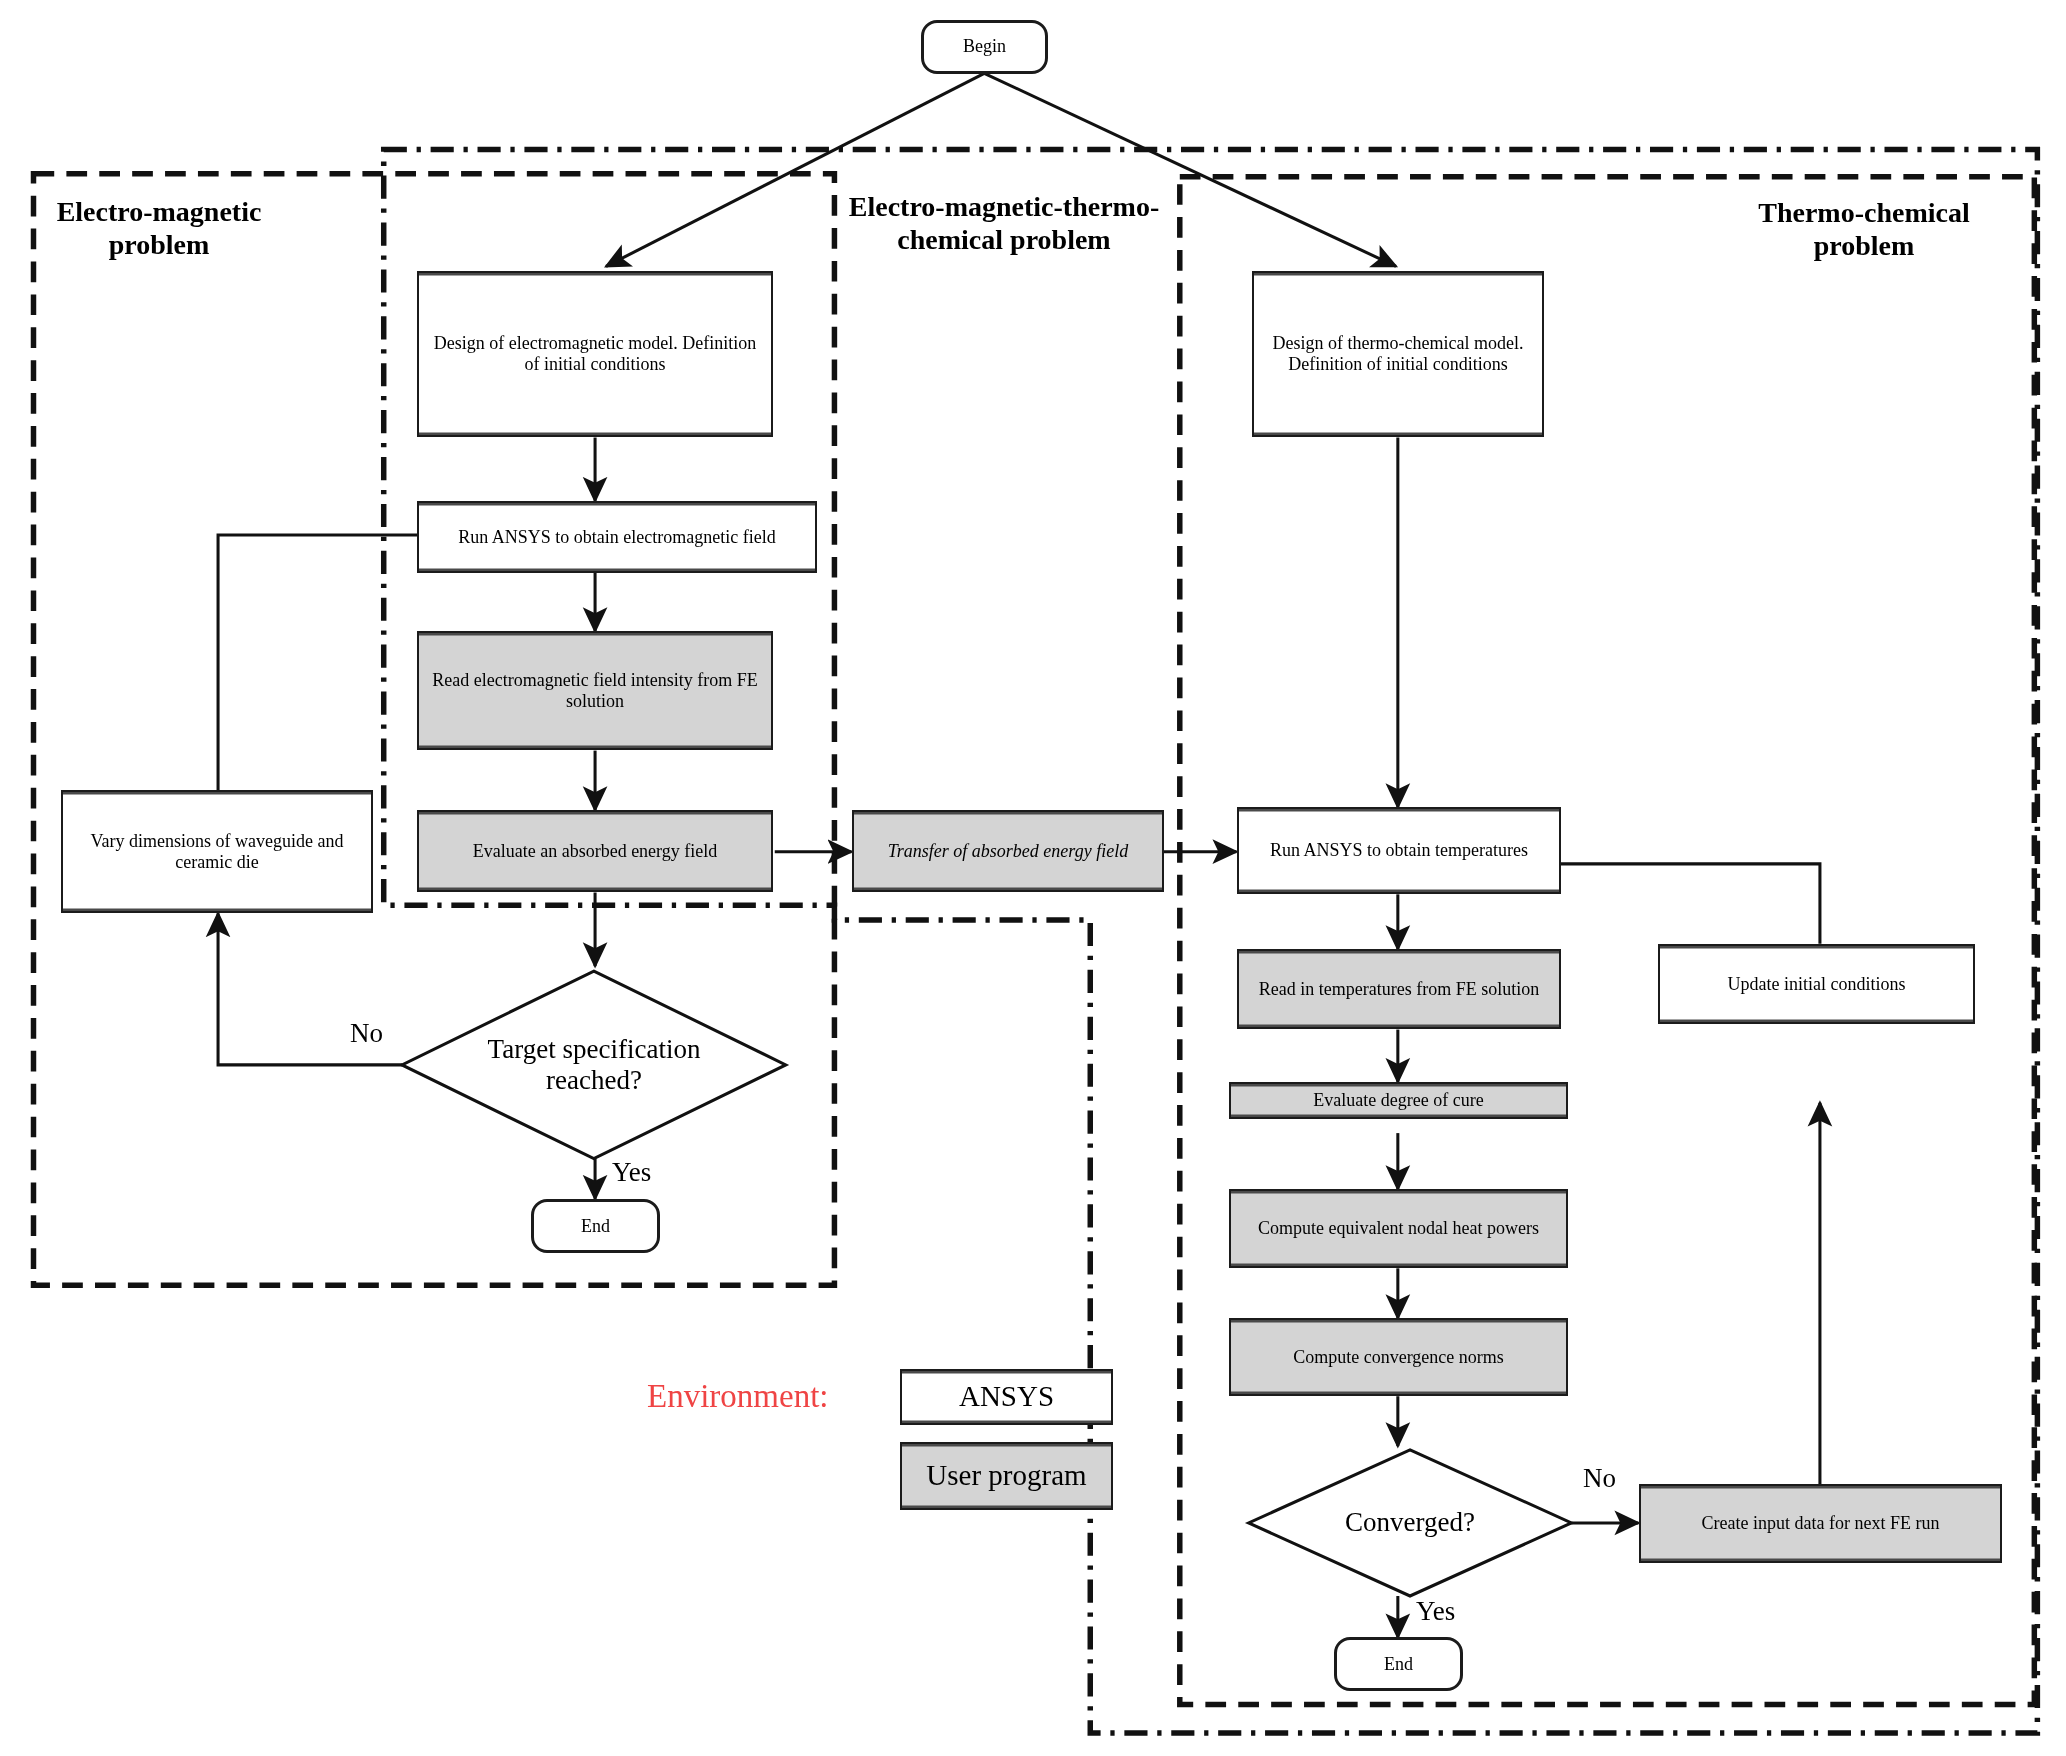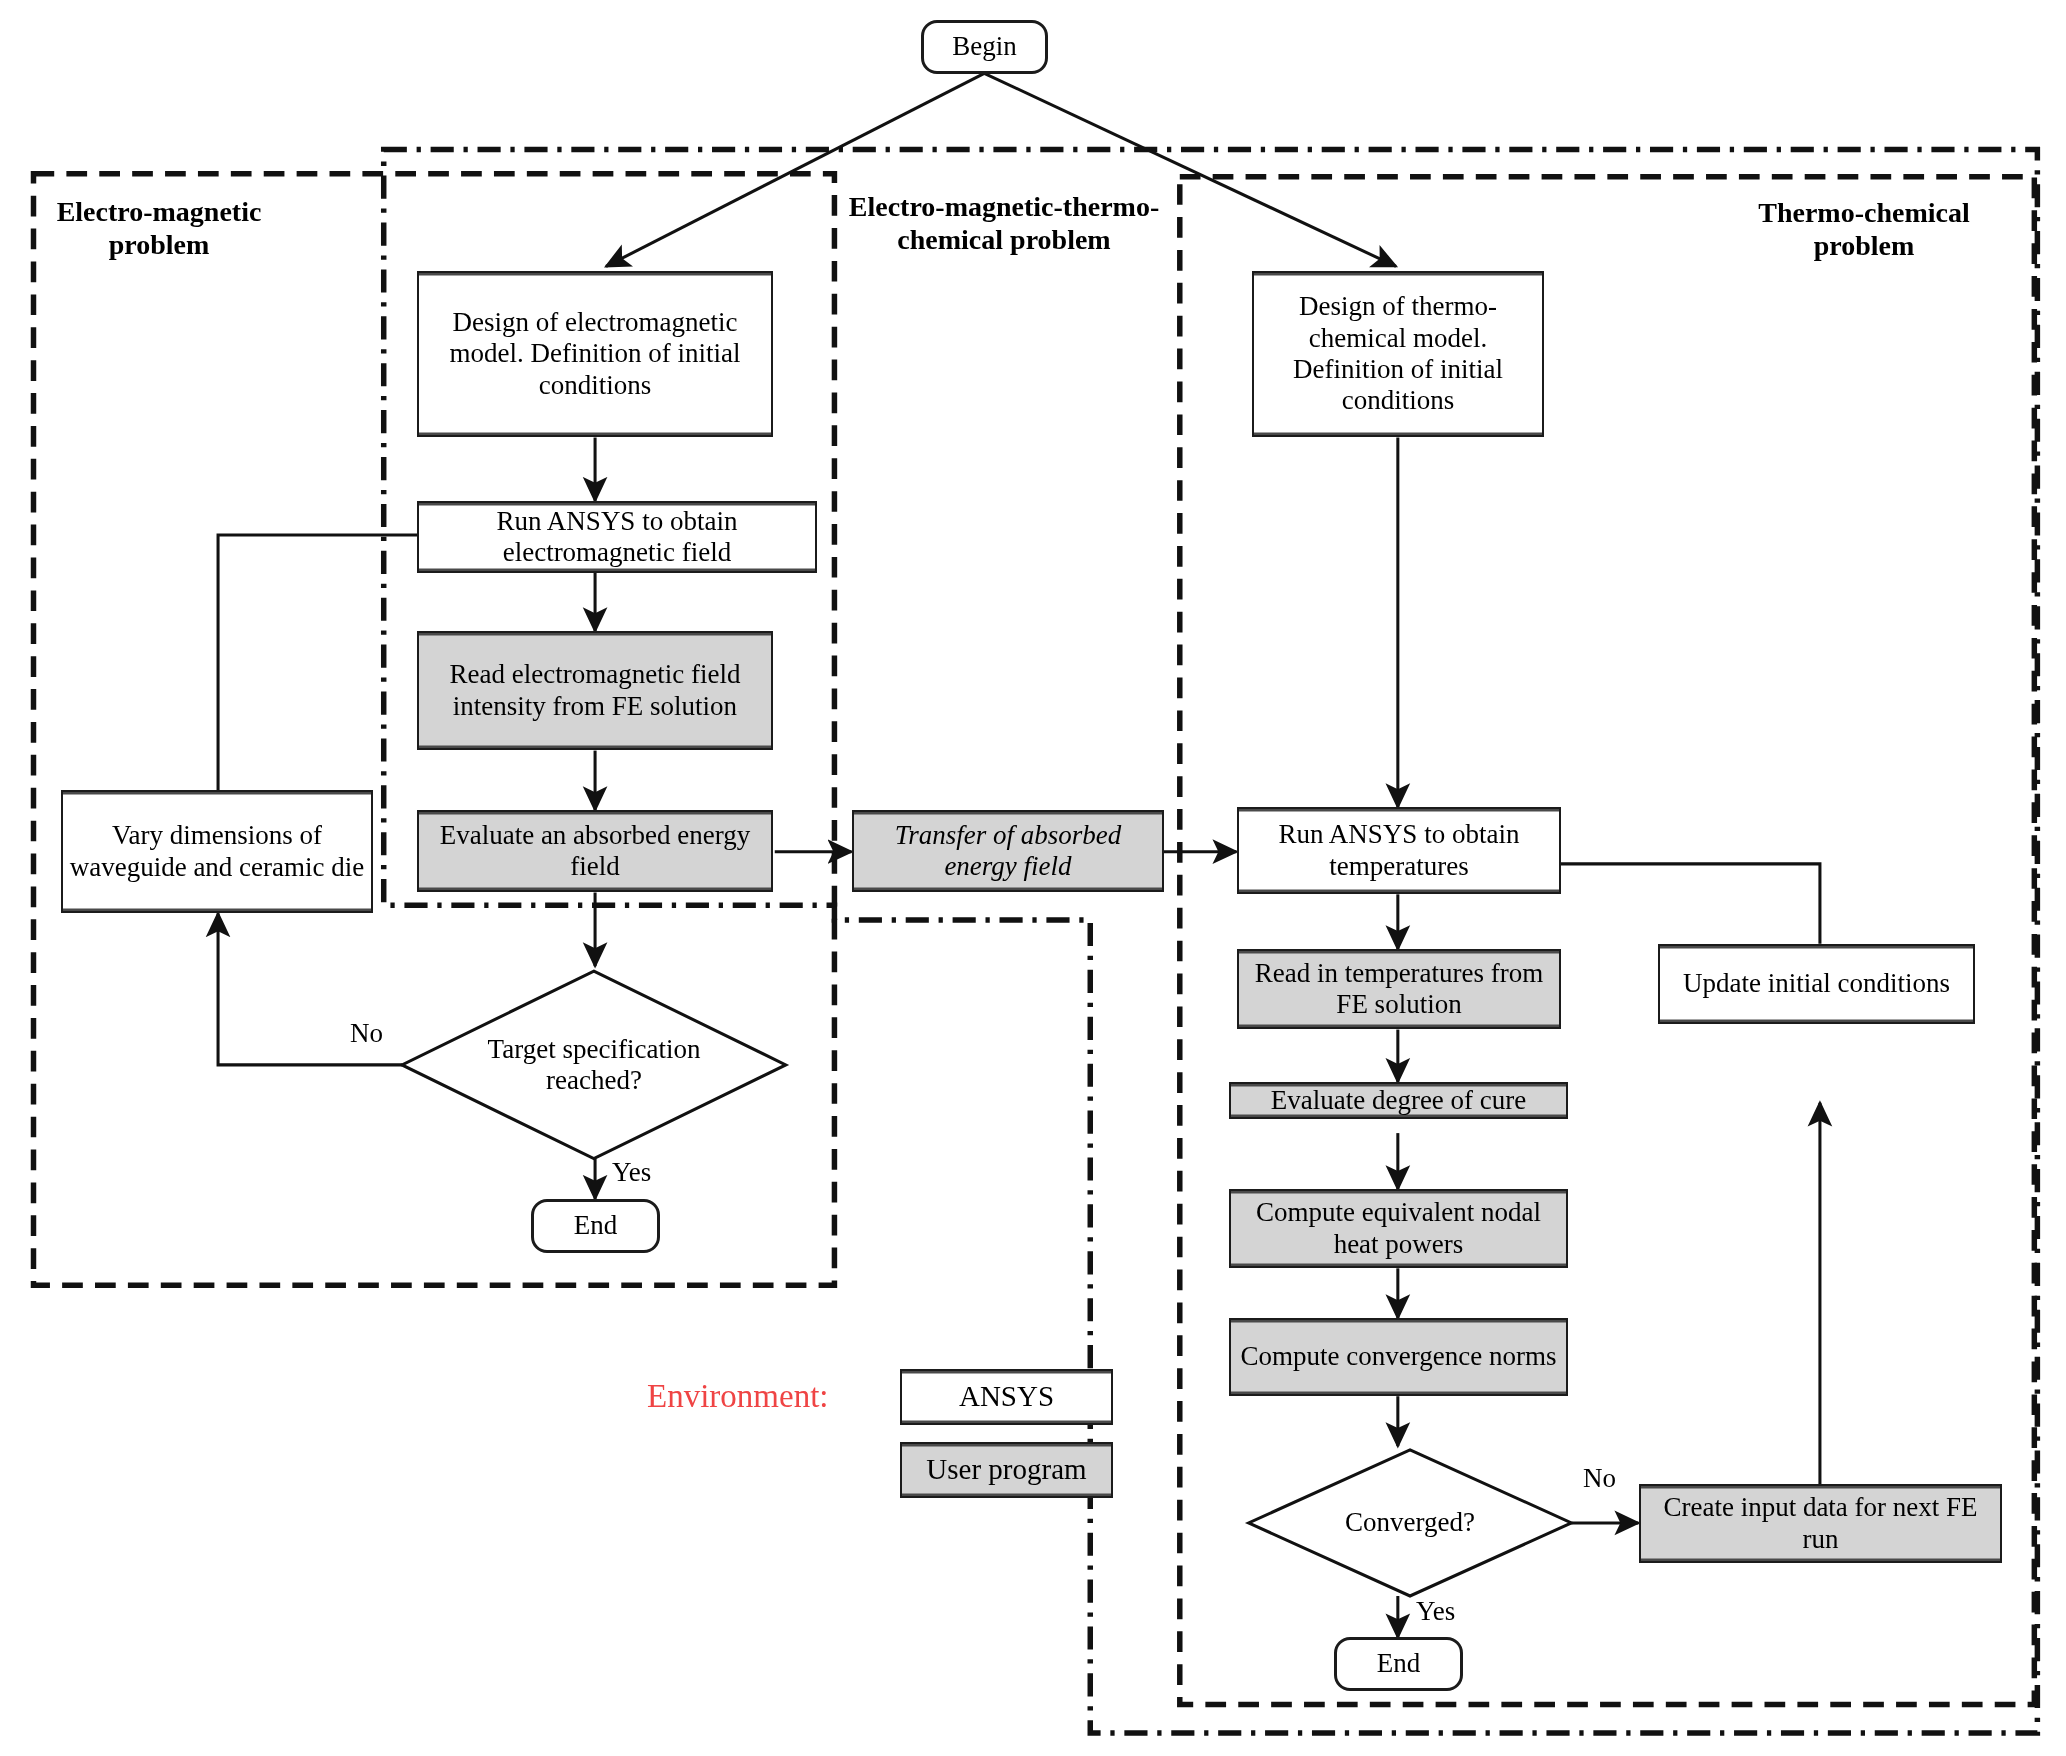--- a/index.html
+++ b/index.html
@@ -14,21 +14,21 @@
 
   
   .node{
     position:absolute;
     box-sizing:border-box;
     display:flex;align-items:center;justify-content:center;
     text-align:center;
     border:2.4px solid #1b1b1b;
     background:#ffffff;
     font-family:"Liberation Serif", serif;
-    font-size:27px;
+    font-size:18px;
     line-height:1.16;
     color:#000000;
     padding:2.4px 6px;
     box-shadow: 0 2.4px 0 0 #4a4a4a inset, 0 -2.4px 0 0 #4a4a4a inset;
   }
   .node.shaded{background:#d4d4d4;}
   .node.italic{font-style:italic;}
   .node.term{
     border-radius:16px;
     box-shadow:none;
@@ -224,18 +224,18 @@
   <div class="edge-label" style="left:612px;top:1157px;">Yes</div>
   <div class="edge-label" style="left:1583px;top:1463px;">No</div>
   <div class="edge-label" style="left:1416px;top:1596px;">Yes</div>
 
   <div class="legend-title" style="left:647px;top:1378px;">Environment:</div>
 
   <div class="node" style="left:900px;top:1369px;width:213px;height:56px;font-size:29px;">
     <span>ANSYS</span>
   </div>
 
-  <div class="node shaded" style="left:900px;top:1442px;width:213px;height:56px;font-size:29px;">
+  <div class="node shaded" style="left:900px;top:1442px;width:213px;height:68px;font-size:29px;">
     <span>User program</span>
   </div>
 
 </div>
 
 
 </body></html>

